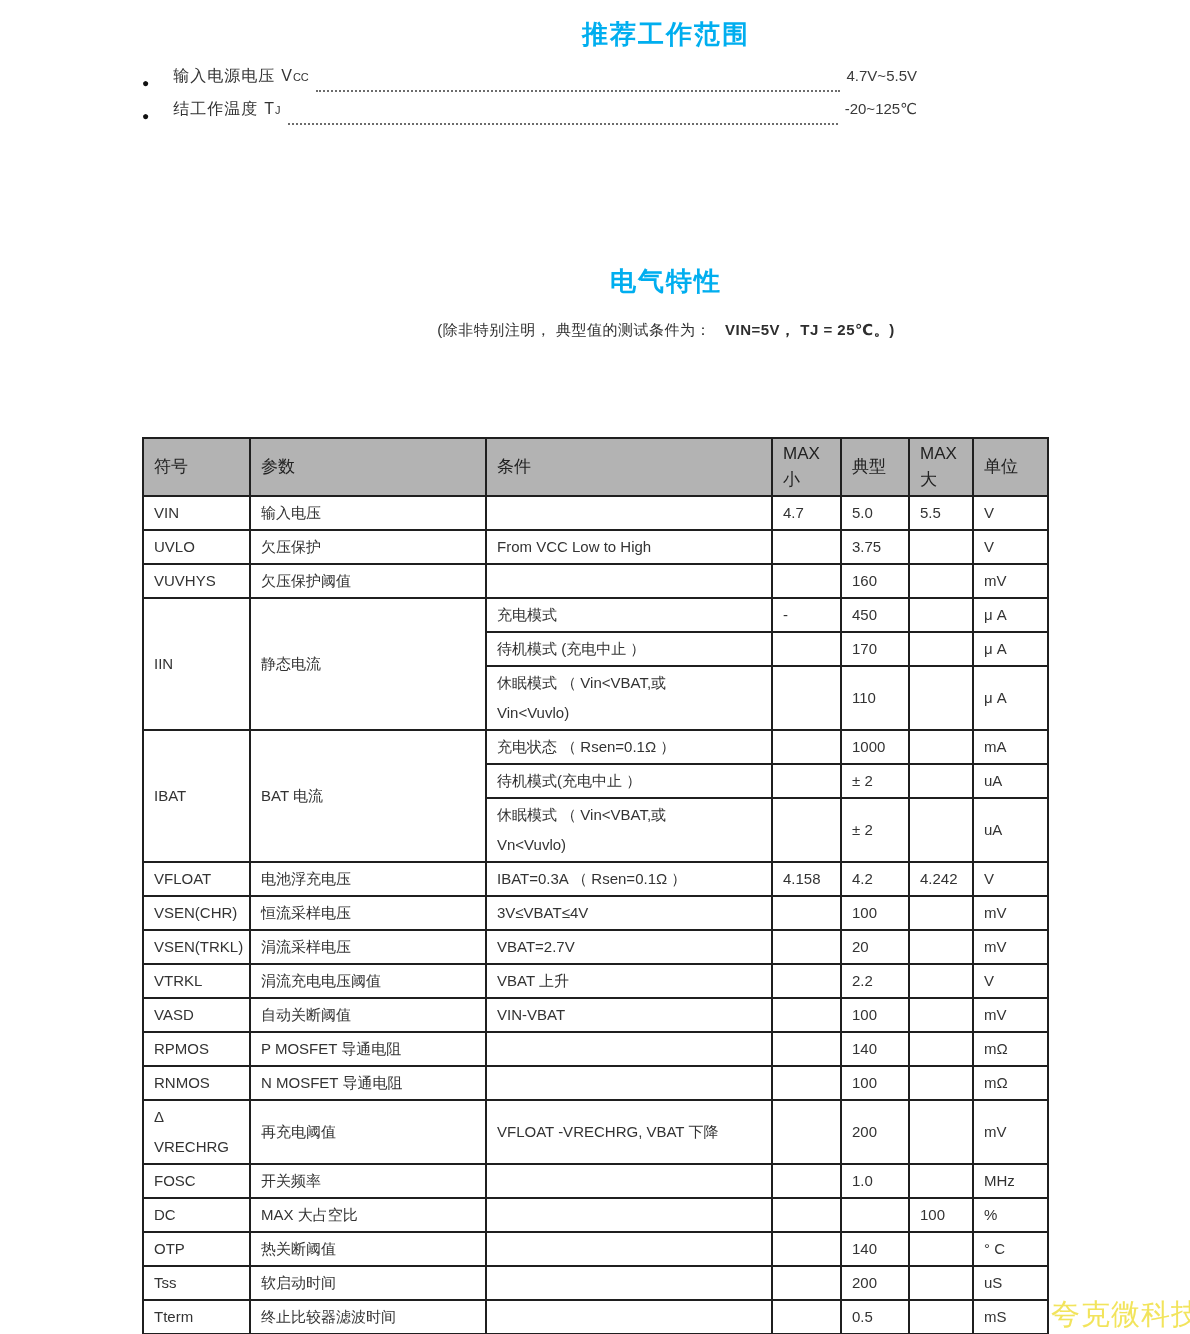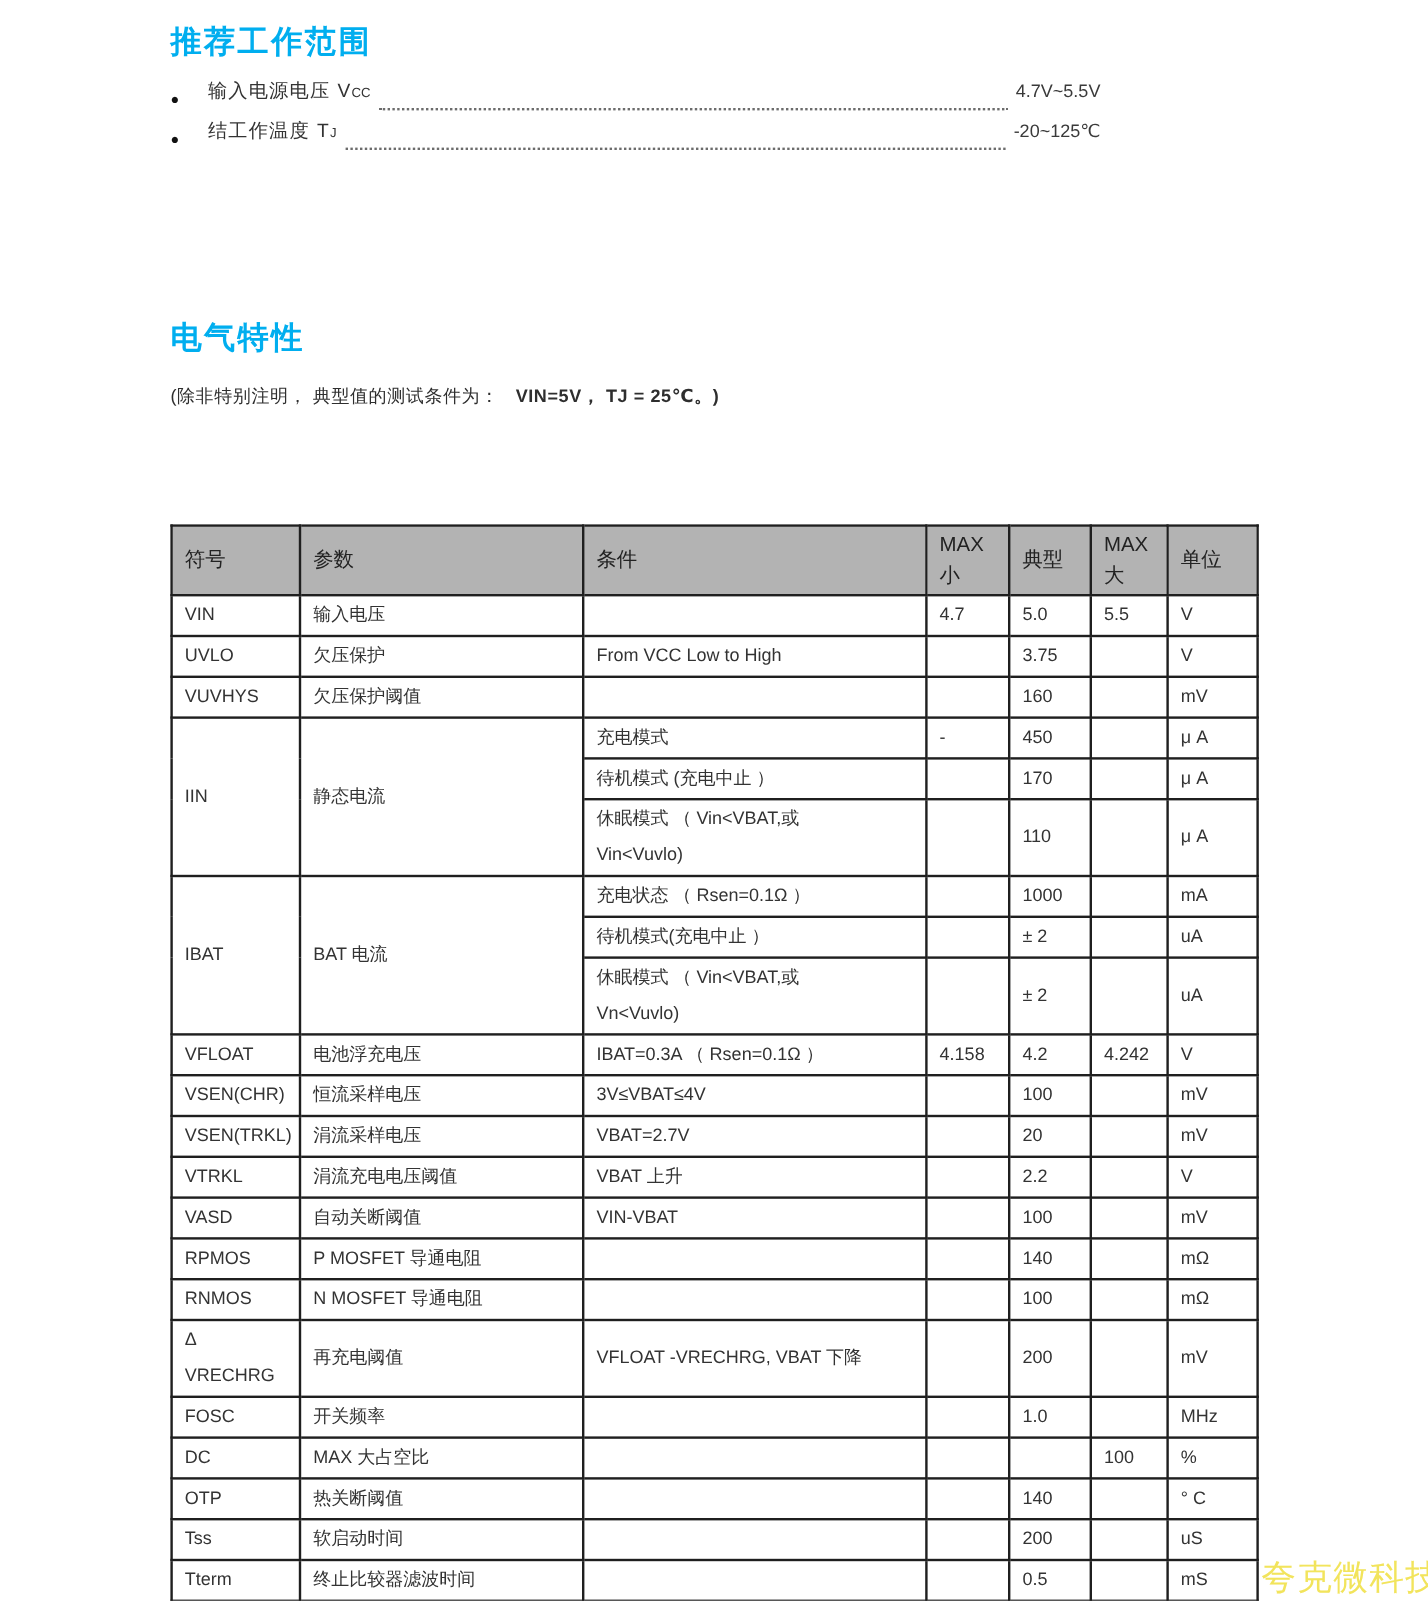--- a/index.html
+++ b/index.html
@@ -13,20 +13,21 @@
   }
   .page { padding:18px 0 0 142px; }
 
   .sec-title {
     margin:0;
     color:#00AEEF;
     font-size:26px;
     font-weight:bold;
     letter-spacing:2px;
     line-height:32px;
+    text-align:center;
   }
   .sec-title.second { margin-top:133px; }
 
   .bullets { margin-top:16px; width:775px; }
   .bullet-row {
     display:flex;
     align-items:baseline;
     height:33px;
     font-size:16px;
     color:#333;
@@ -38,21 +39,21 @@
   .leader {
     flex:1;
     border-bottom:2px dotted #6c6c6c;
     margin:0 7px;
     align-self:flex-end;
     height:0;
     margin-bottom:7px;
   }
   .bvalue { font-size:15px; color:#3a3a3a; white-space:nowrap; }
 
-  .note { margin:24px 0 0 0; font-size:15px; color:#2e2e2e; letter-spacing:0.5px; }
+  .note { margin:24px 0 0 0; font-size:15px; color:#2e2e2e; letter-spacing:0.5px;text-align:center; }
   .note b { font-weight:bold; }
 
   table.spec {
     margin-top:97px;
     border-collapse:collapse;
     table-layout:fixed;
     width:905px;
   }
   table.spec th, table.spec td {
     border:2px solid #1f1f1f;

